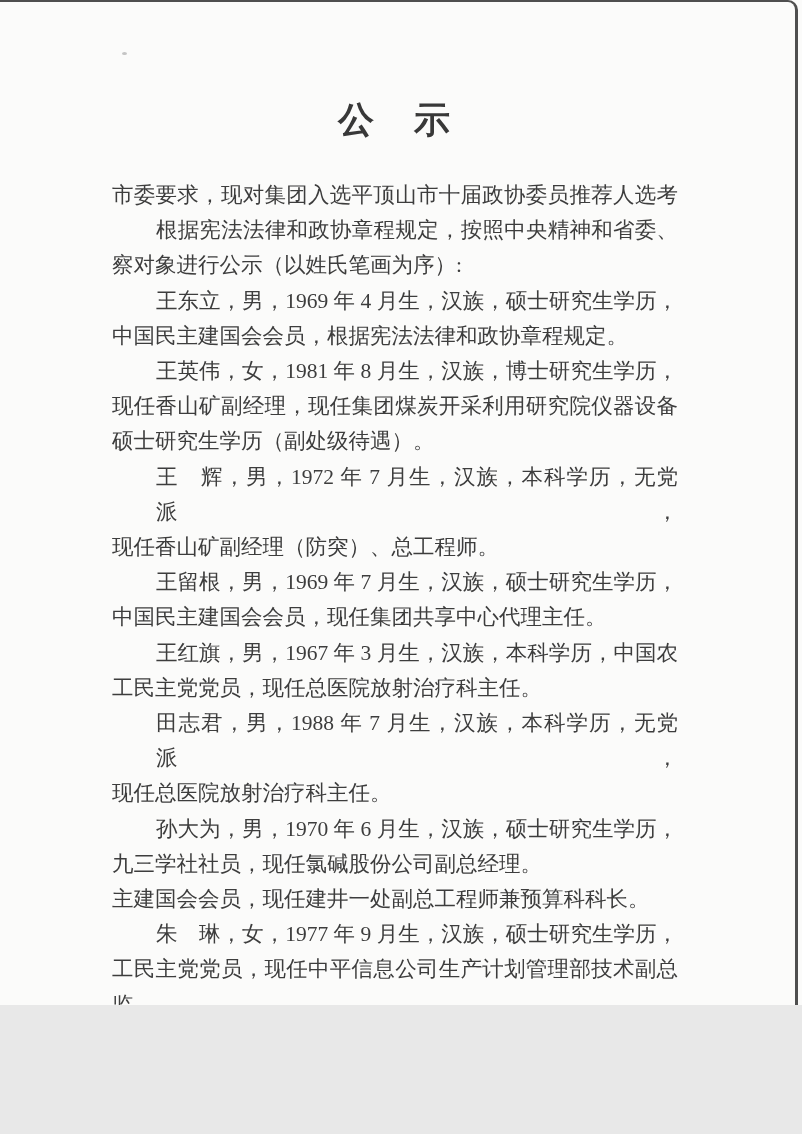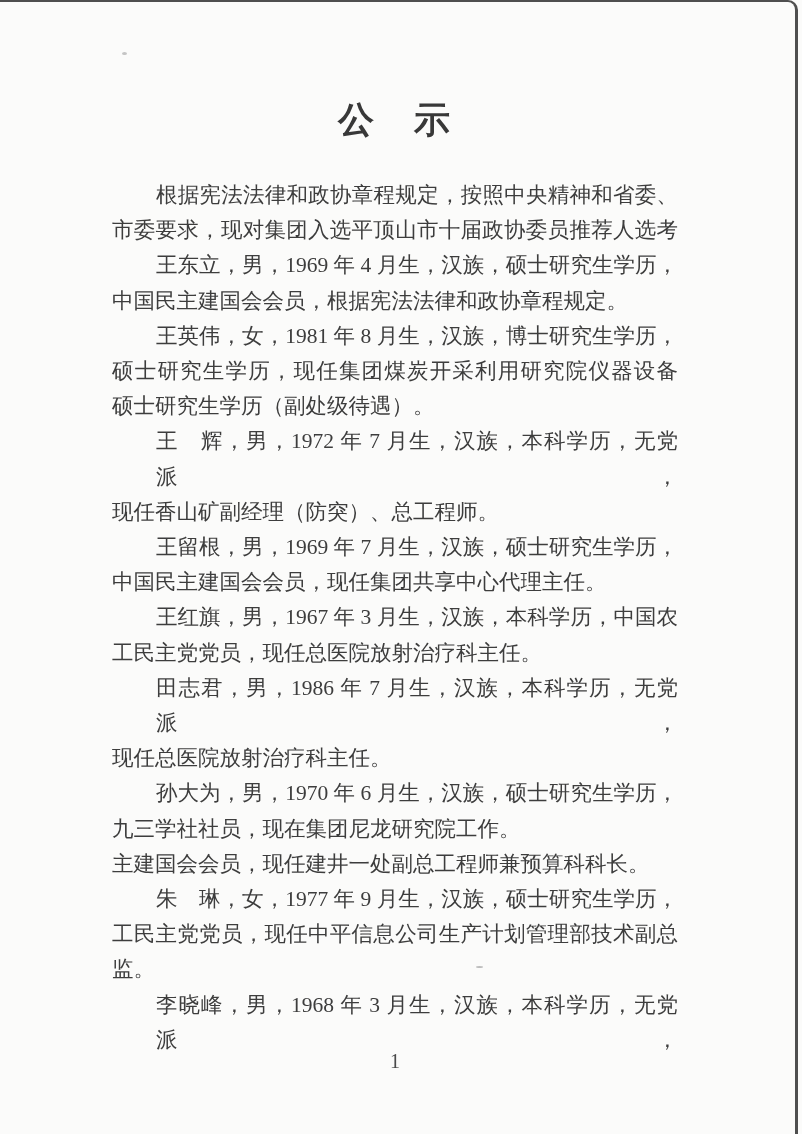--- a/index.html
+++ b/index.html
@@ -8,21 +8,21 @@
     --edge: #4f4f4f;
   }
   html, body {
     margin: 0;
     padding: 0;
     background: #e8e8e8;
   }
   .scan-page {
     position: relative;
     width: 802px;
-    height: 1134px;
+    height: 1005px;
     margin: 0 auto;
     background: var(--bg);
     overflow: hidden;
     font-family: "Liberation Serif", "DejaVu Serif", serif;
     color: var(--ink);
   }
   
   .scan-edge {
     position: absolute;
     top: 0;
@@ -85,51 +85,52 @@
 
 <div class="scan-page">
   <div class="scan-edge"></div>
   <div class="speck speck-1"></div>
   <div class="speck speck-2"></div>
 
   <h1 class="doc-title">公　示</h1>
 
   <div class="doc-body" id="doc-body">
       <div class="paragraph">
+        <div class="line fill">市委要求，现对集团入选平顶山市十届政协委员推荐人选考</div>
         <div class="line indent fill">根据宪法法律和政协章程规定，按照中央精神和省委、</div>
-        <div class="line fill">市委要求，现对集团入选平顶山市十届政协委员推荐人选考</div>
+        <div class="line">察对象进行公示（以姓氏笔画为序）:</div>
       </div>
       <div class="paragraph">
         <div class="line indent fill">王东立，男，1969 年 4 月生，汉族，硕士研究生学历，</div>
         <div class="line">中国民主建国会会员，根据宪法法律和政协章程规定。</div>
       </div>
       <div class="paragraph">
         <div class="line indent fill">王英伟，女，1981 年 8 月生，汉族，博士研究生学历，</div>
-        <div class="line fill">硕士研究生学历，现任集团煤炭开采利用研究院仪器设备</div>
+        <div class="line fill">现任香山矿副经理，现任集团煤炭开采利用研究院仪器设备</div>
         <div class="line">硕士研究生学历（副处级待遇）。</div>
       </div>
       <div class="paragraph">
         <div class="line indent fill">王　辉，男，1972 年 7 月生，汉族，本科学历，无党派，</div>
         <div class="line">现任香山矿副经理（防突）、总工程师。</div>
       </div>
       <div class="paragraph">
         <div class="line indent fill">王留根，男，1969 年 7 月生，汉族，硕士研究生学历，</div>
         <div class="line">中国民主建国会会员，现任集团共享中心代理主任。</div>
       </div>
       <div class="paragraph">
         <div class="line indent fill">王红旗，男，1967 年 3 月生，汉族，本科学历，中国农</div>
         <div class="line">工民主党党员，现任总医院放射治疗科主任。</div>
       </div>
       <div class="paragraph">
-        <div class="line indent fill">田志君，男，1986 年 7 月生，汉族，本科学历，无党派，</div>
+        <div class="line indent fill">田志君，男，1988 年 7 月生，汉族，本科学历，无党派，</div>
         <div class="line">现任总医院放射治疗科主任。</div>
       </div>
       <div class="paragraph">
         <div class="line indent fill">孙大为，男，1970 年 6 月生，汉族，硕士研究生学历，</div>
-        <div class="line">九三学社社员，现在集团尼龙研究院工作。</div>
+        <div class="line">九三学社社员，现任氯碱股份公司副总经理。</div>
       </div>
       <div class="paragraph">
         <div class="line">主建国会会员，现任建井一处副总工程师兼预算科科长。</div>
       </div>
       <div class="paragraph">
         <div class="line indent fill">朱　琳，女，1977 年 9 月生，汉族，硕士研究生学历，</div>
         <div class="line fill">工民主党党员，现任中平信息公司生产计划管理部技术副总</div>
         <div class="line">监。</div>
       </div>
       <div class="paragraph">

